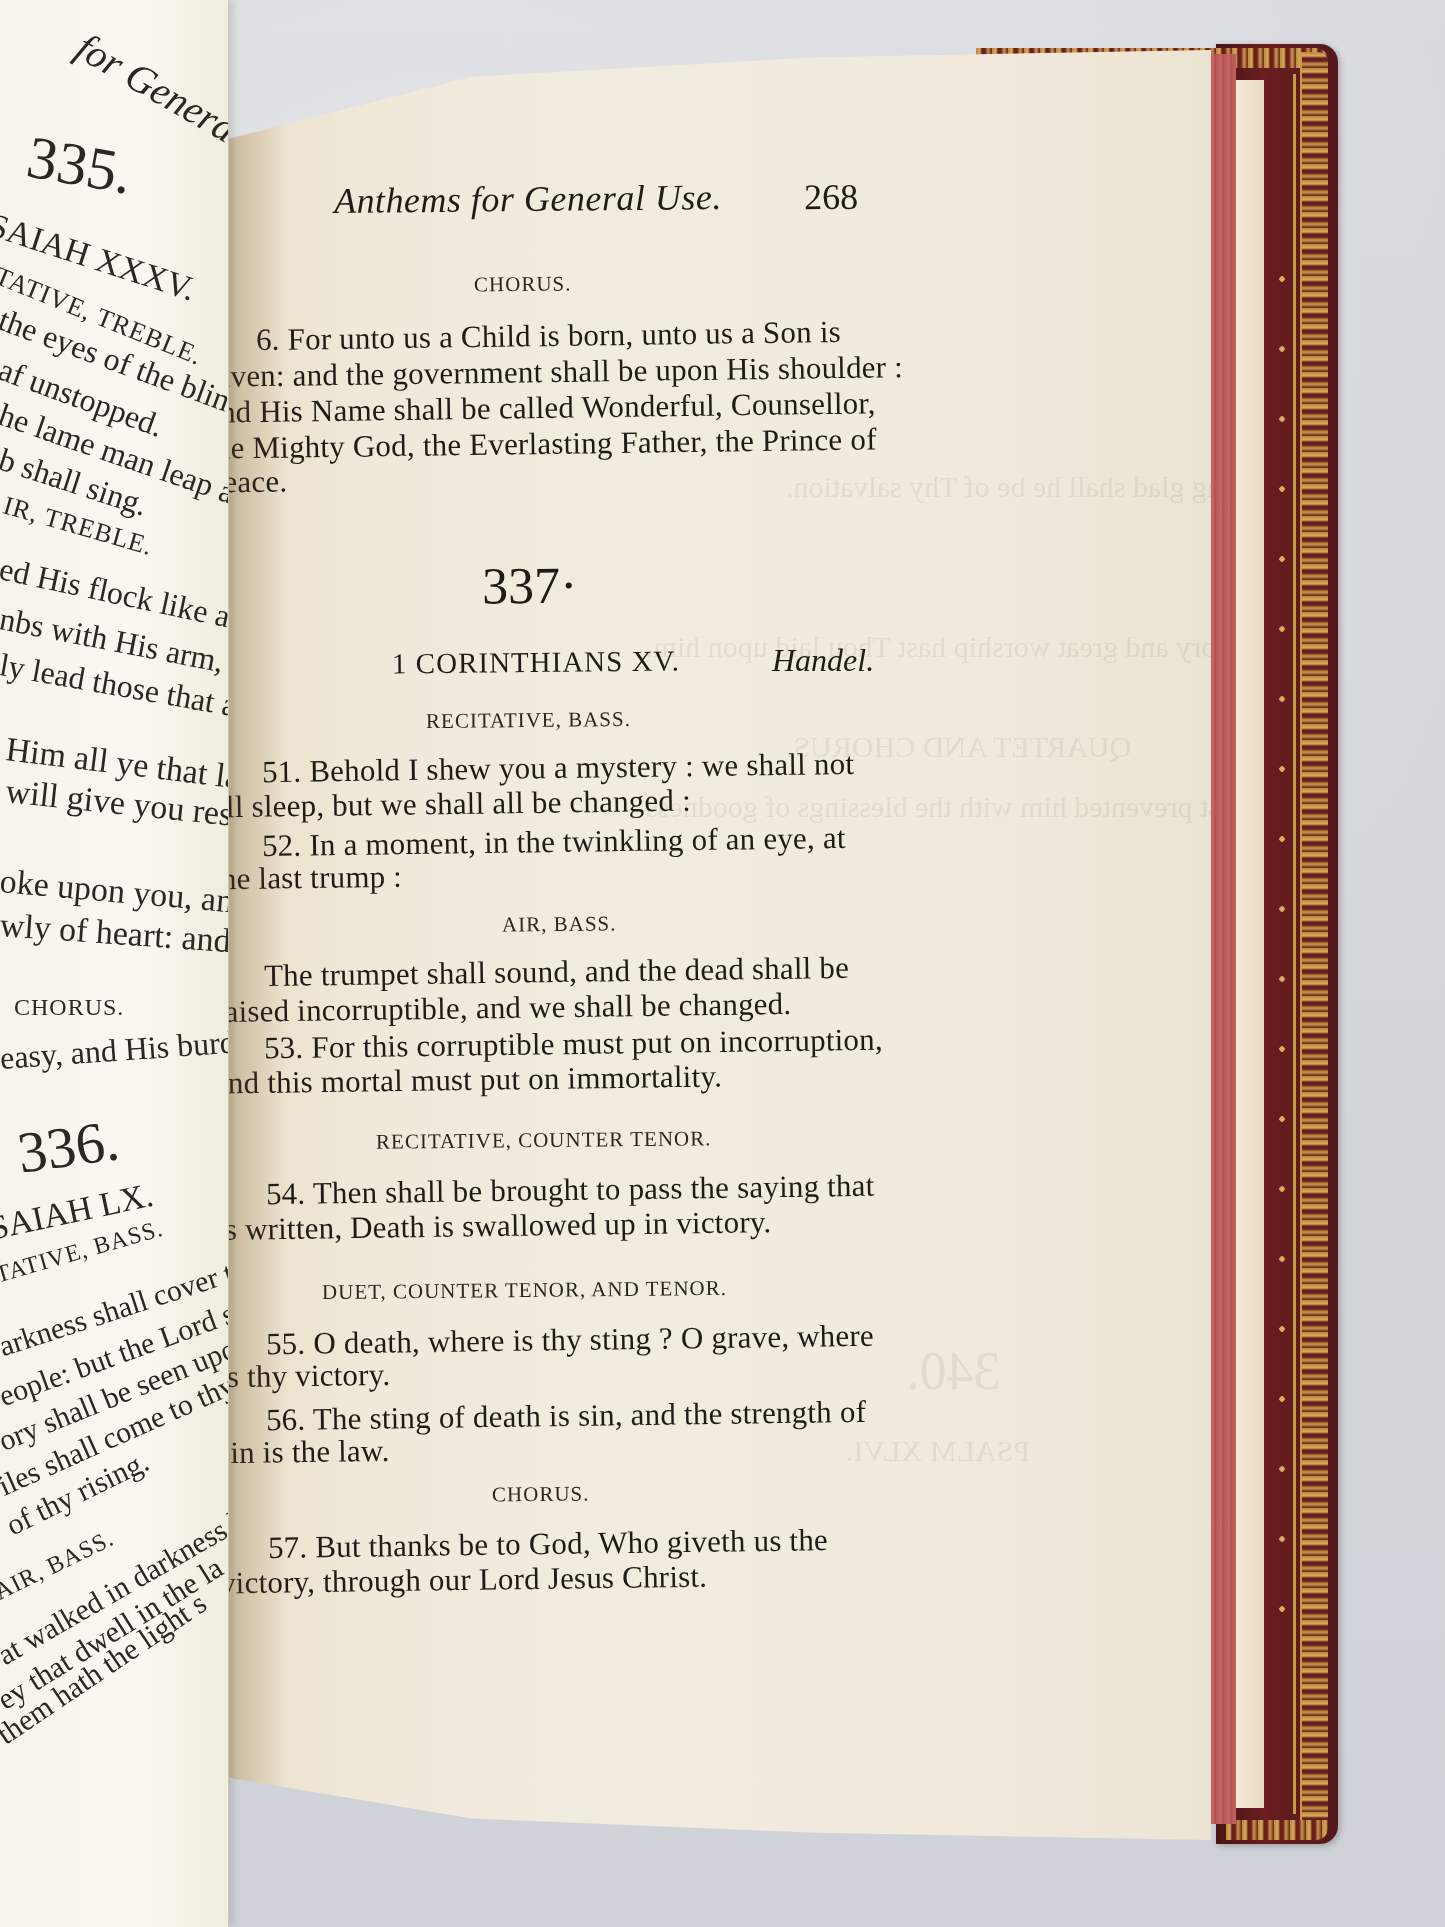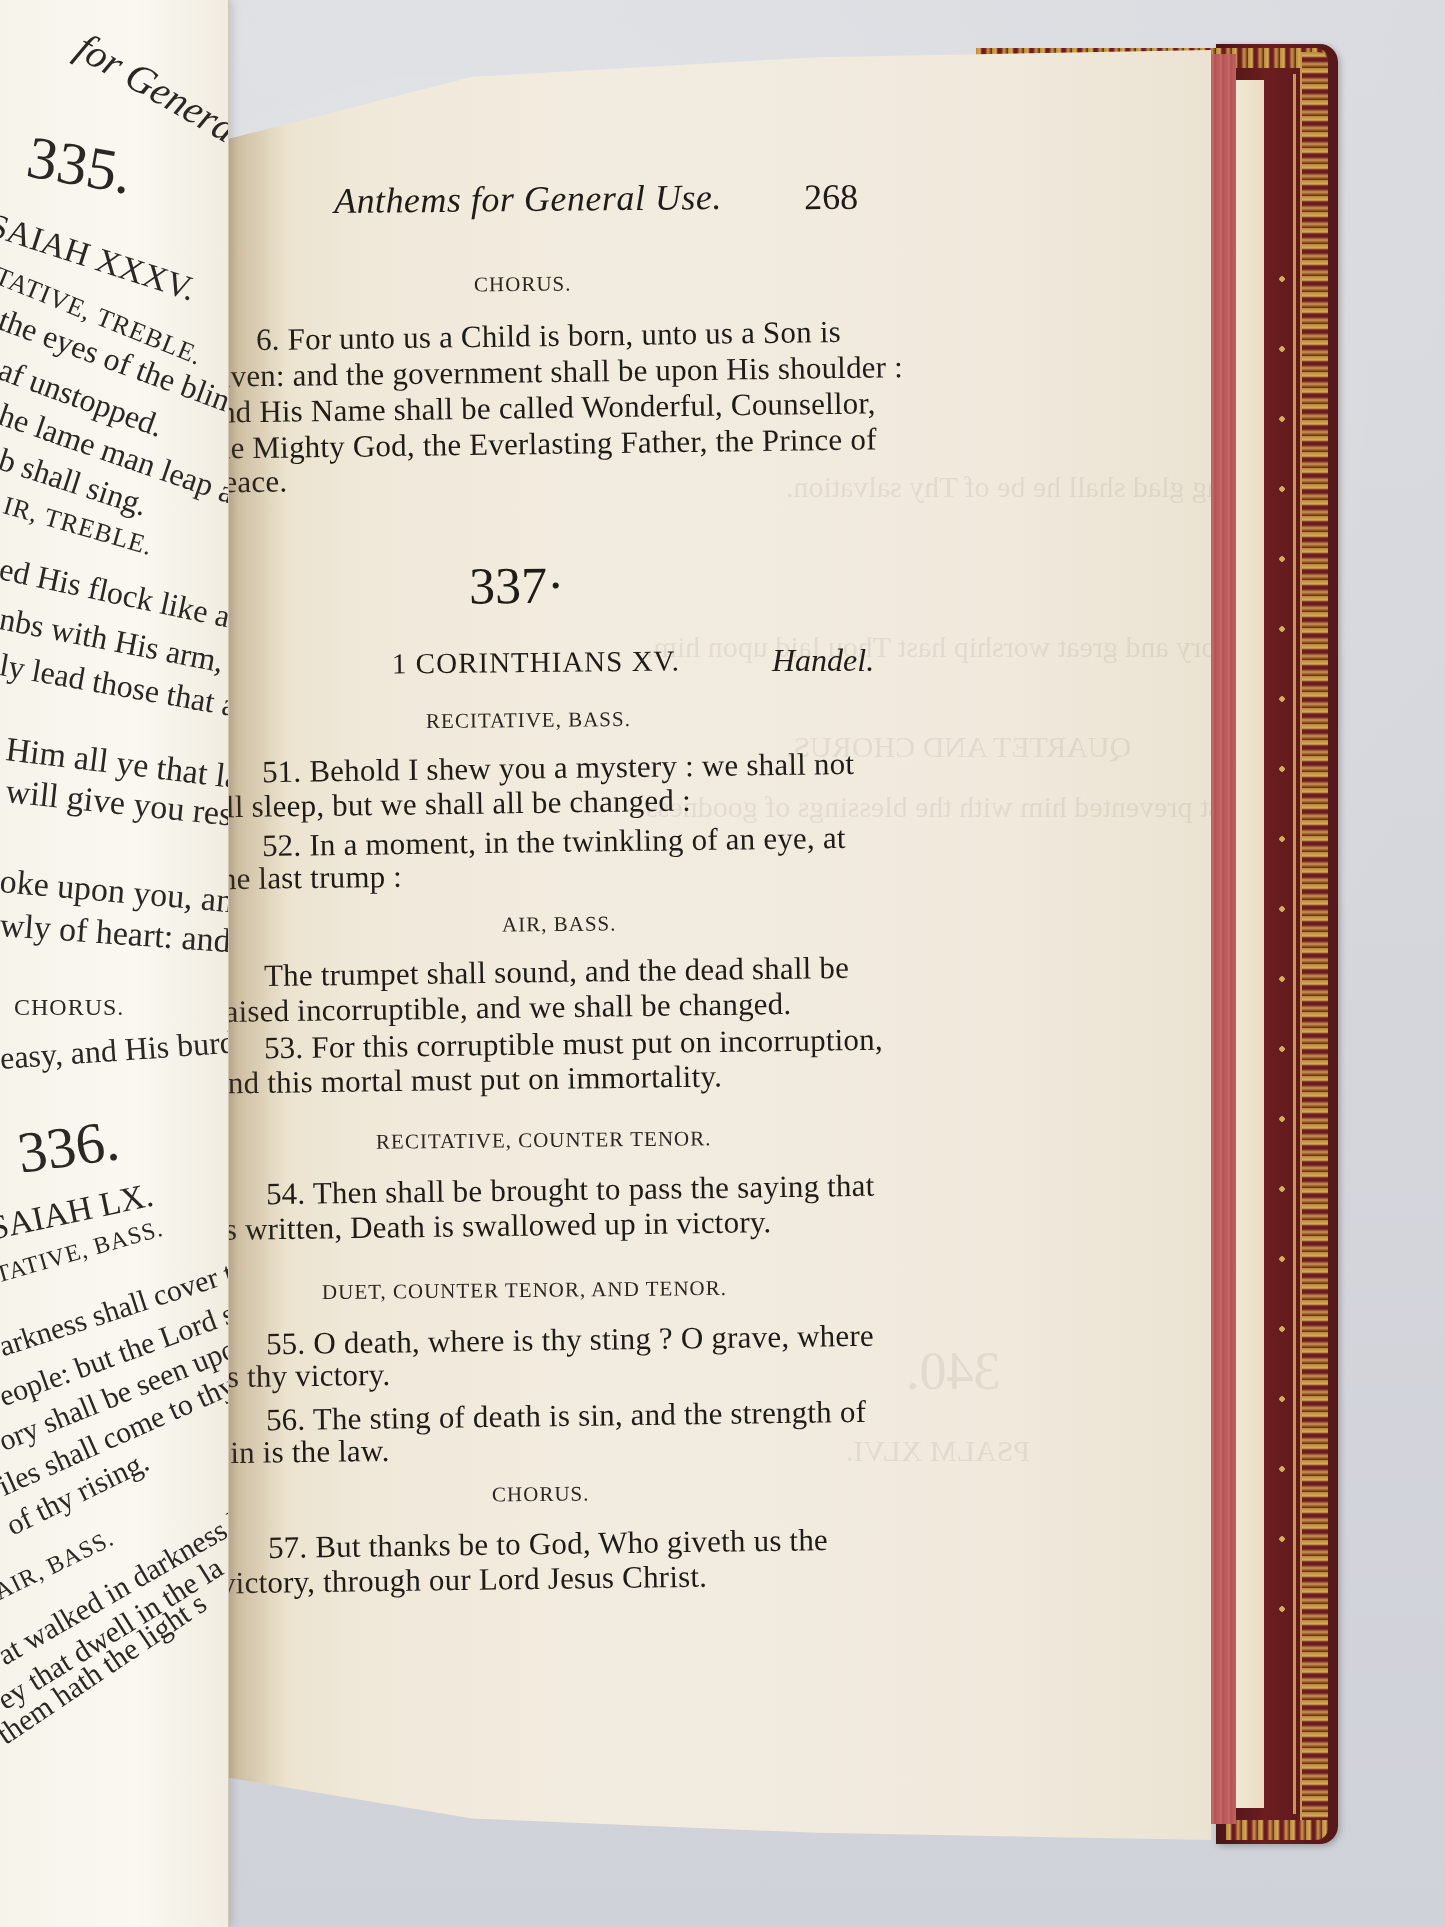--- a/index.html
+++ b/index.html
@@ -309,21 +309,21 @@
     <div class="ptext running-head" style="left:108px; top:128px;">Anthems for General Use.</div>
     <div class="ptext page-number" style="left:578px; top:126px;">268</div>
 
     <div class="ptext section-head" style="left:248px; top:222px;">CHORUS.</div>
     <div class="ptext body-line" style="left:30px; top:268px;">6.  For unto us a Child is born, unto us a Son is</div>
     <div class="ptext body-line" style="left:-20px; top:304px;">given: and the government shall be upon His shoulder :</div>
     <div class="ptext body-line" style="left:-20px; top:340px;">and His Name shall be called Wonderful, Counsellor,</div>
     <div class="ptext body-line" style="left:-20px; top:376px;">the Mighty God, the Everlasting Father, the Prince of</div>
     <div class="ptext body-line" style="left:-20px; top:414px;">Peace.</div>
 
-    <div class="ptext hymn-number" style="left:243px; top:506px;">337·</div>
+    <div class="ptext hymn-number" style="left:256px; top:506px;">337·</div>
     <div class="ptext hymn-title" style="left:166px; top:596px;">1 CORINTHIANS XV.</div>
     <div class="ptext composer" style="left:546px; top:592px;">Handel.</div>
 
     <div class="ptext section-head" style="left:200px; top:658px;">RECITATIVE, BASS.</div>
     <div class="ptext body-line" style="left:36px; top:700px;">51.  Behold I shew you a mystery : we shall not</div>
     <div class="ptext body-line" style="left:-14px; top:736px;">all sleep, but we shall all be changed :</div>
     <div class="ptext body-line" style="left:36px; top:774px;">52.  In a moment, in the twinkling of an eye, at</div>
     <div class="ptext body-line" style="left:-14px; top:810px;">the last trump :</div>
 
     <div class="ptext section-head" style="left:276px; top:862px;">AIR, BASS.</div>

